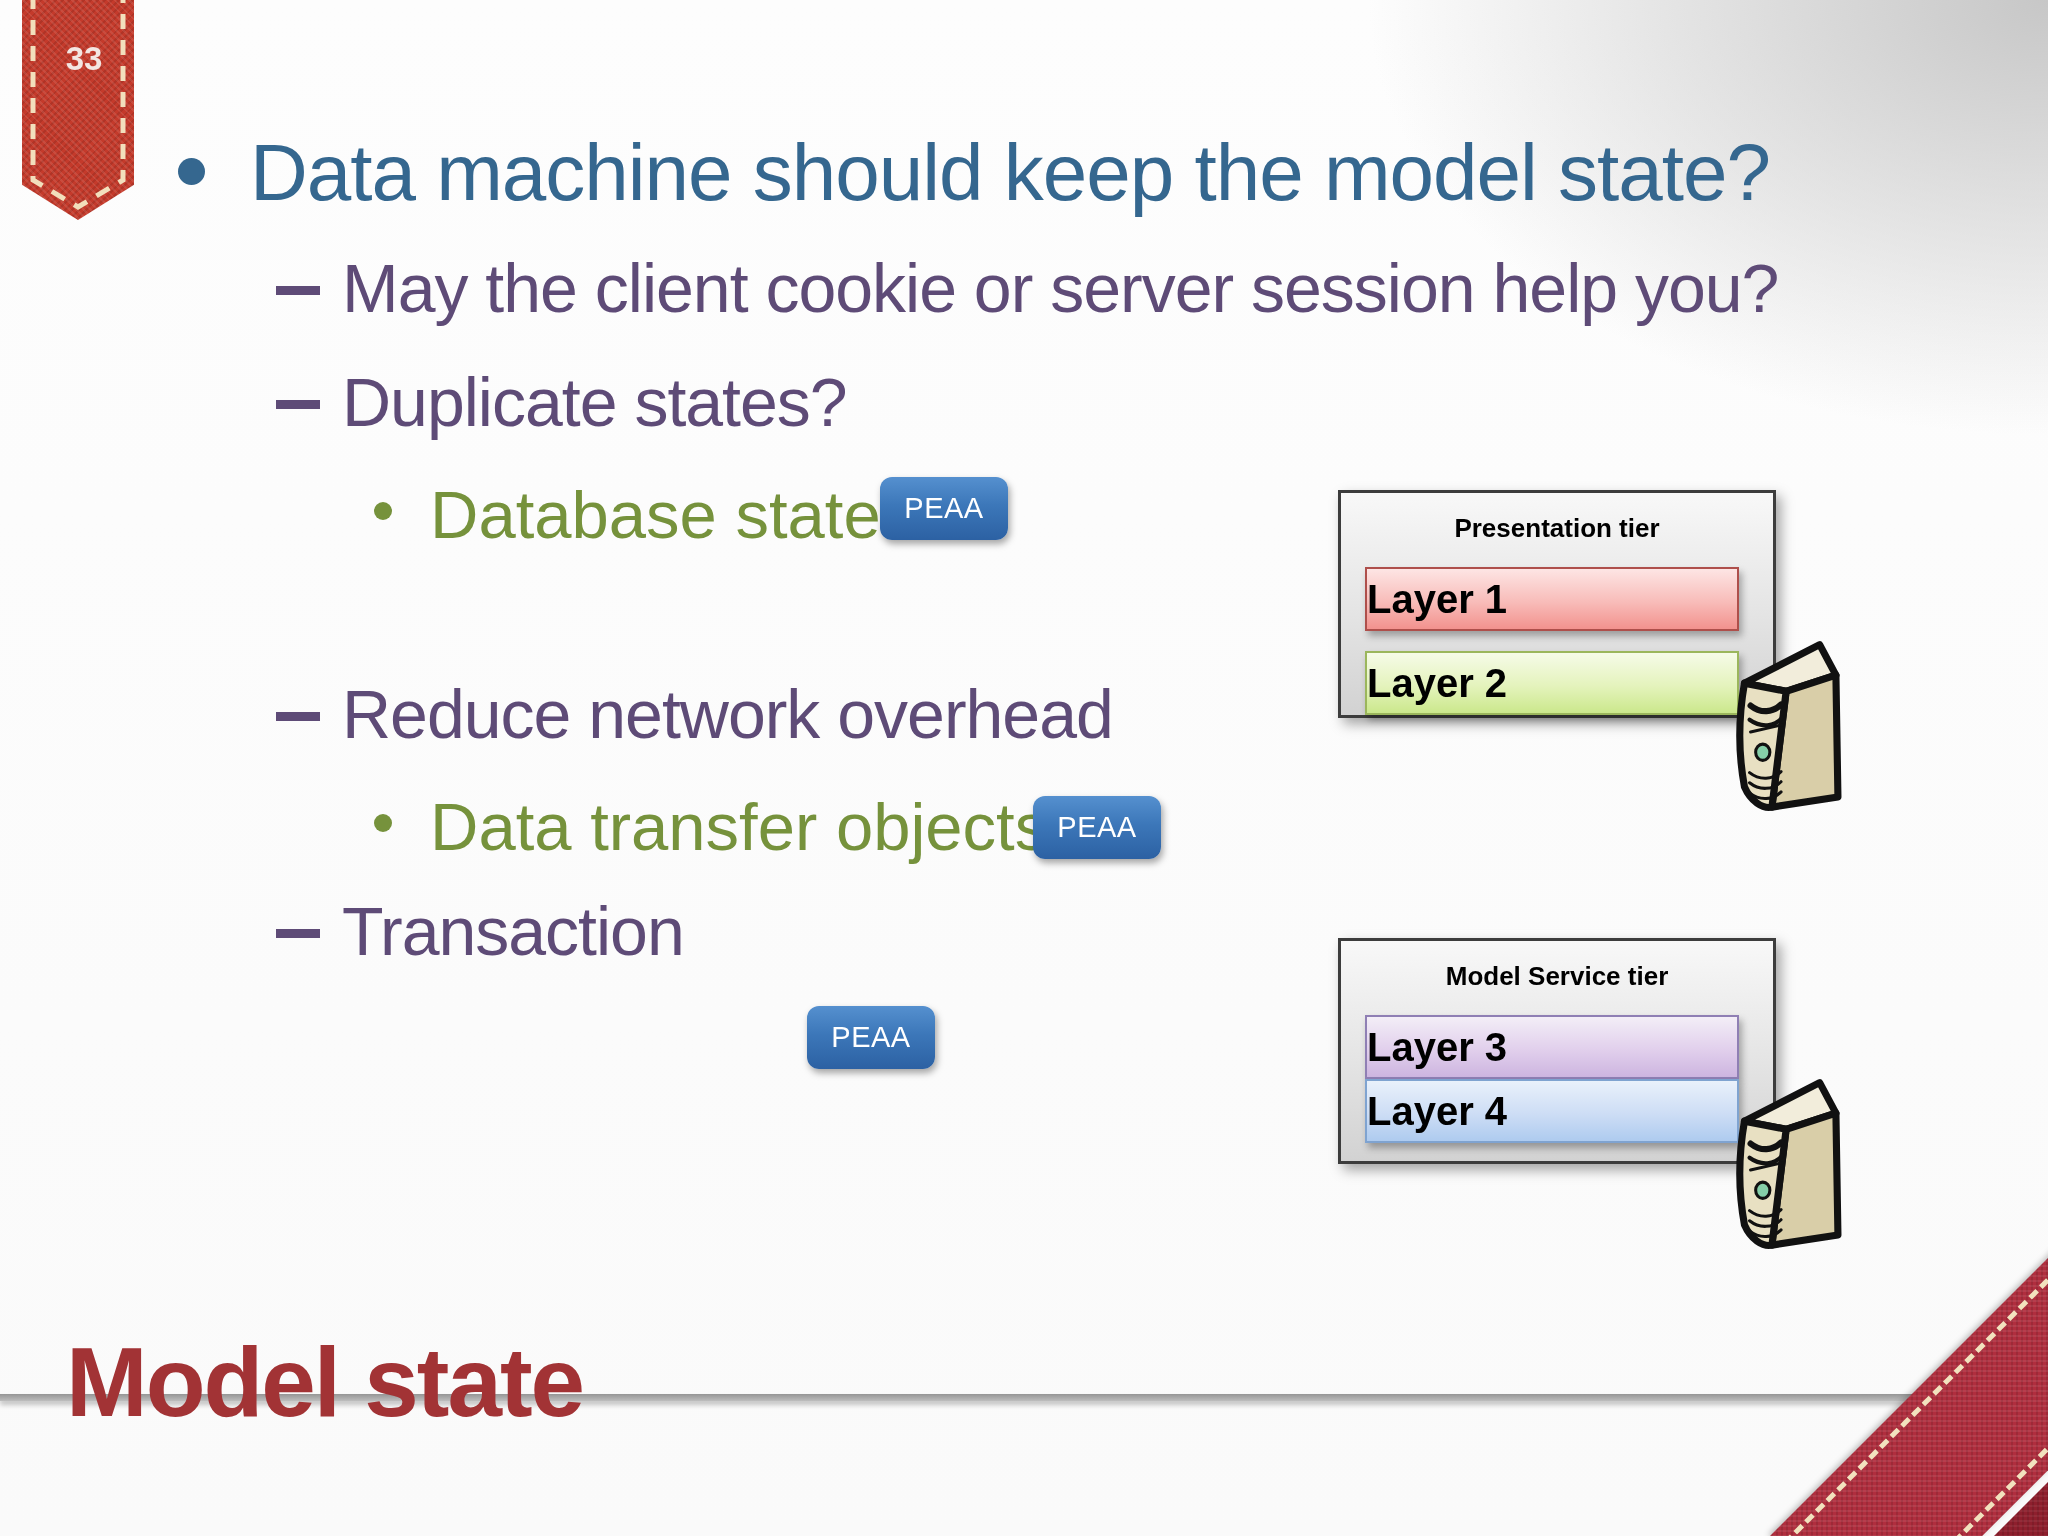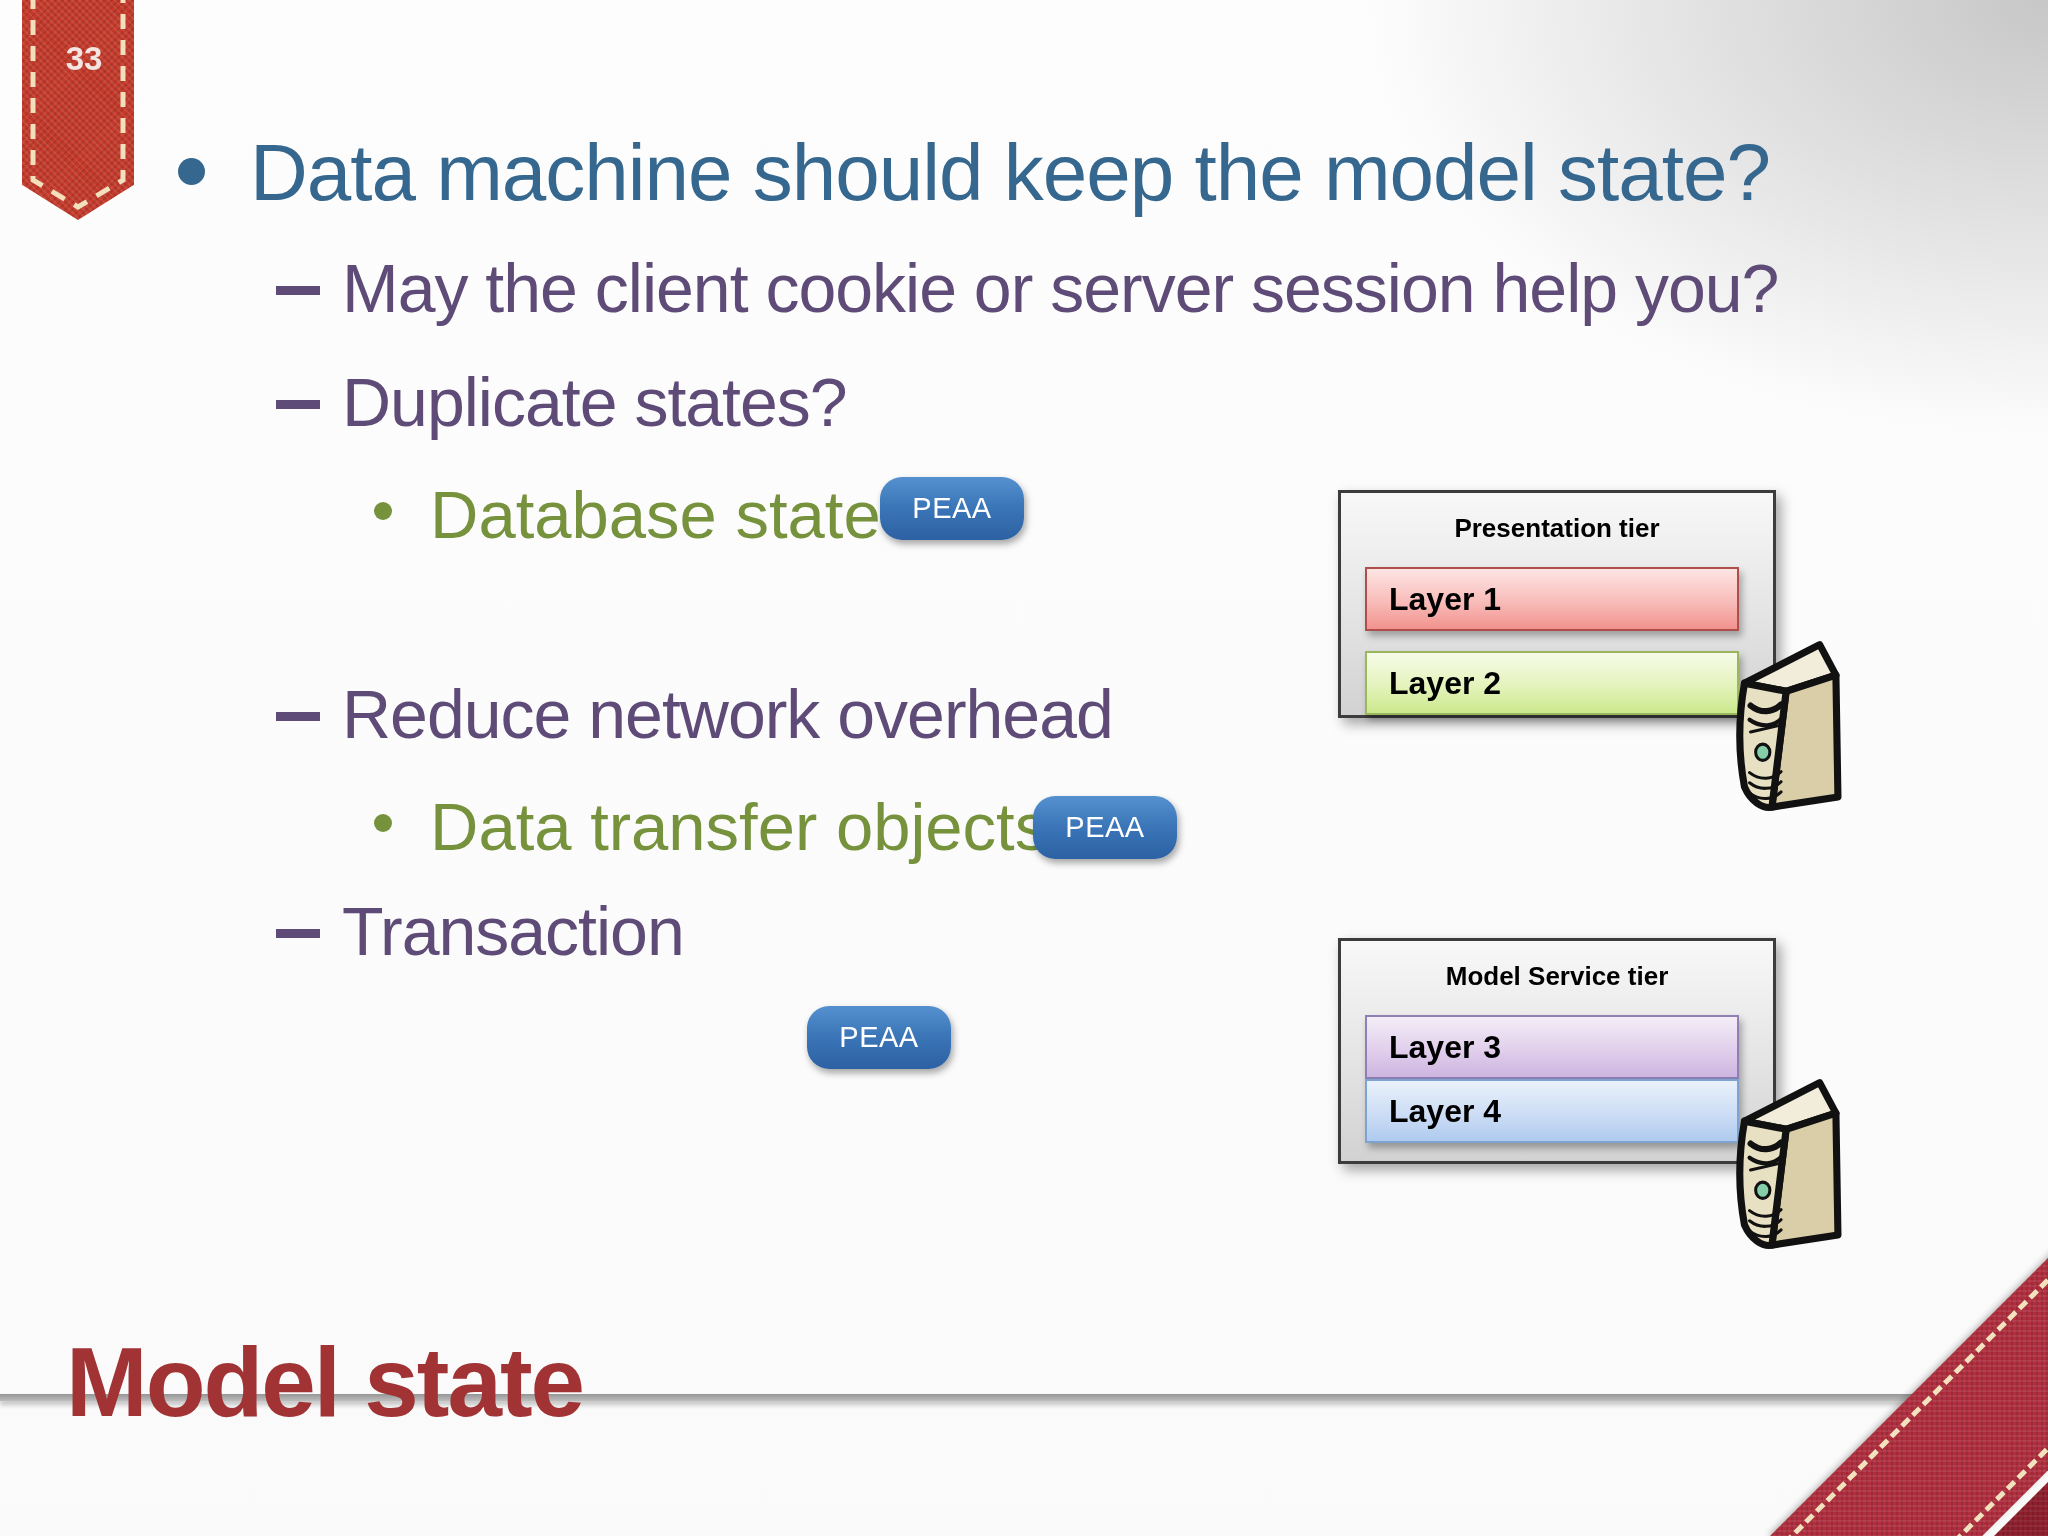--- a/index.html
+++ b/index.html
@@ -33,21 +33,21 @@
     font-size:80px;line-height:1.12;color:#35678F;letter-spacing:-1px;
   }
   .li{position:absolute;display:flex;align-items:flex-start;white-space:nowrap;}
   .l1{left:276px;color:#5E4B77;font-size:68px;line-height:1.12;letter-spacing:-1px;}
   .l1 .dash{flex:0 0 auto;width:44px;height:9px;margin:36px 22px 0 0;background:#5E4B77;}
   .l2{left:374px;color:#76923C;font-size:67px;line-height:1.12;}
   .l2 .dot{flex:0 0 auto;width:18px;height:18px;border-radius:50%;margin:25px 38px 0 0;background:#76923C;}
 
   
   .badge{
-    position:absolute;width:144px;height:63px;border-radius:22px;
+    position:absolute;width:128px;height:63px;border-radius:12px;
     background:linear-gradient(180deg,#5590CF 0%,#3C77B9 45%,#2C61A3 100%);
     color:#fff;font-size:29px;letter-spacing:.5px;
     display:flex;align-items:center;justify-content:center;
     box-shadow:2px 4px 7px rgba(0,0,0,.35);
   }
   .badge-1{left:880px;top:477px;}
   .badge-2{left:1033px;top:796px;}
   .badge-3{left:807px;top:1006px;}
 
   
@@ -55,21 +55,21 @@
     position:absolute;left:1338px;width:432px;
     background:linear-gradient(180deg,#f8f8f8 0%,#e4e4e4 55%,#d2d2d2 100%);
     border:3px solid #3c3c3c;box-shadow:5px 6px 12px rgba(0,0,0,.35);
   }
   .tier-presentation{top:490px;height:222px;}
   .tier-model{top:938px;height:220px;}
   .tier-title{text-align:center;margin-top:20px;font-size:26px;font-weight:bold;color:#000;}
   .layers{position:absolute;left:24px;top:74px;width:374px;}
   .layer{
     height:60px;border:2px solid;display:flex;align-items:center;
-    padding-left:22px;font-size:32px;font-weight:bold;color:#000;
+    font-size:40px;font-weight:bold;color:#000;
     box-shadow:3px 5px 7px rgba(0,0,0,.30);
   }
   .layer-red   {background:linear-gradient(180deg,#fde5e4 0%,#f8bcb9 55%,#f2928e 100%);border-color:#ae4f4b;}
   .layer-green {background:linear-gradient(180deg,#f6fbe8 0%,#e4f3bc 55%,#cbe88c 100%);border-color:#9bb65c;margin-top:20px;}
   .layer-purple{background:linear-gradient(180deg,#f3eef7 0%,#e1cfec 55%,#cdb5e0 100%);border-color:#8f7fb4;}
   .layer-blue  {background:linear-gradient(180deg,#e9f1fb 0%,#cdddf5 55%,#aecbef 100%);border-color:#7fa3d0;}
 
   
   .server{position:absolute;width:128px;height:206px;}
   .server-1{left:1714px;top:632px;}

